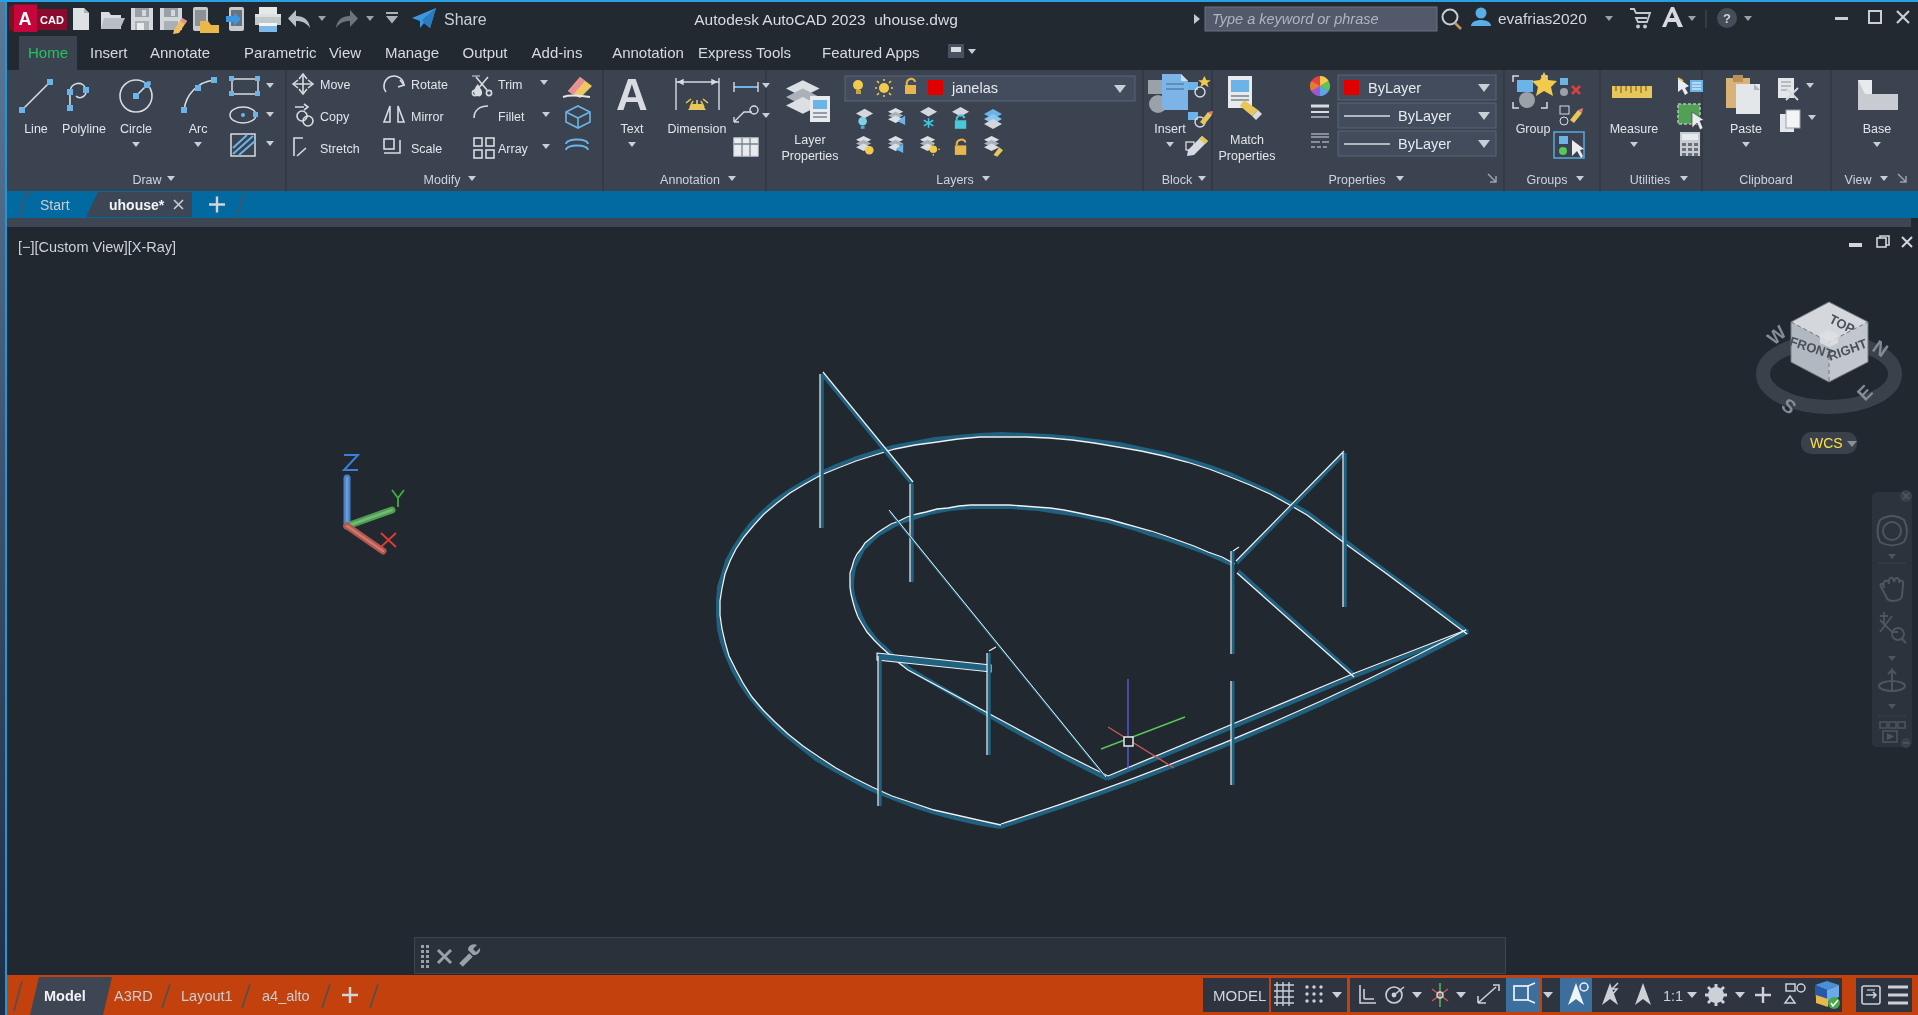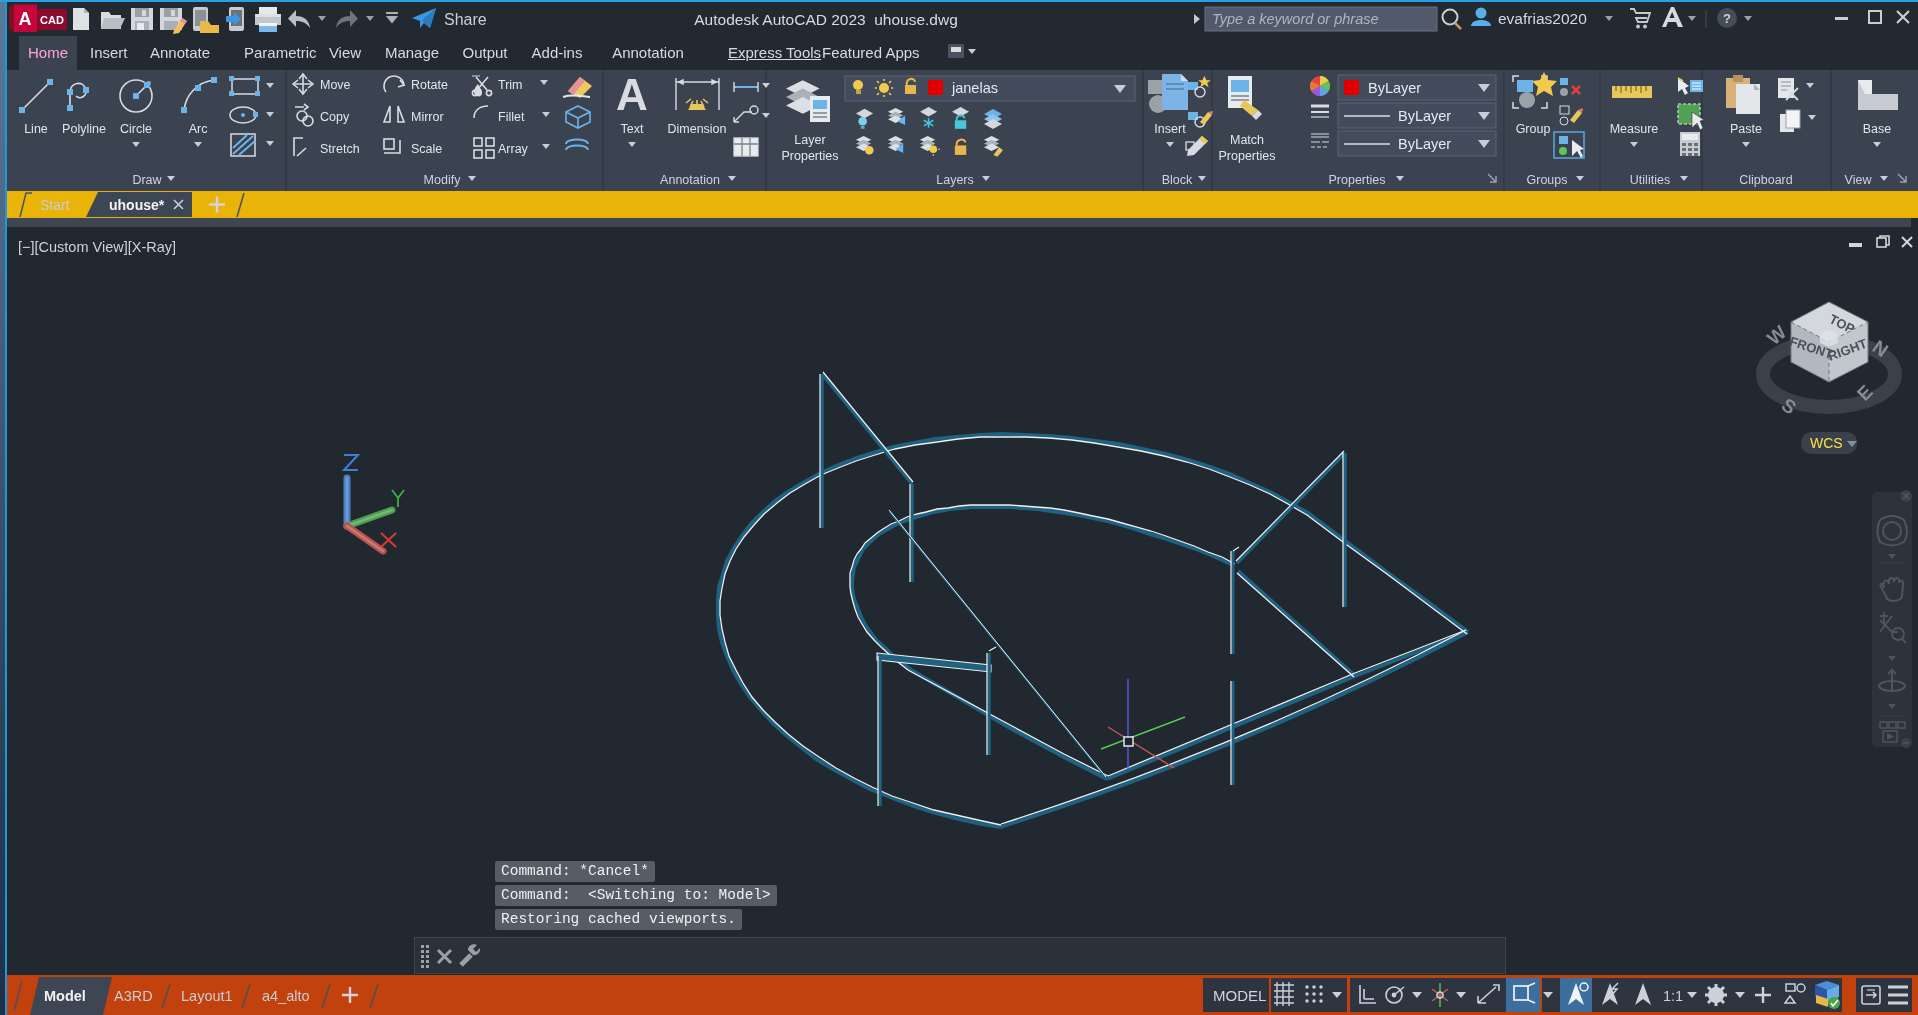--- a/index.html
+++ b/index.html
@@ -8,21 +8,21 @@
 #lblue{position:absolute;left:5px;top:0;width:2px;height:1015px;background:#2496d8;z-index:50;}
 #topblue{position:absolute;left:0;top:0;width:1918px;height:2px;background:#2aa0e4;z-index:60;}
 
 #titlebar{position:absolute;left:0;top:2px;width:1918px;height:34px;background:#232931;}
 
 #menurow{position:absolute;left:0;top:36px;width:1918px;height:34px;background:#232931;color:#d6dbe1;font-size:15px;}
 .mtab{position:absolute;top:0;height:34px;line-height:34px;text-align:center;white-space:nowrap;}
 
 #ribbon{position:absolute;left:0px;top:70px;width:1918px;height:121px;background:#3b4250;color:#dfe4e9;}
 
-#filetabs{position:absolute;left:6px;top:191px;width:1912px;height:27px;background:#eab308;}
+#filetabs{position:absolute;left:6px;top:191px;width:1912px;height:27px;background:#0369a1;}
 #lstrip{position:absolute;left:0px;top:218px;width:1911px;height:9px;background:#3e4654;}
 
 #draw{position:absolute;left:6px;top:227px;width:1912px;height:748px;background:#212830;}
 
 #statusbar{position:absolute;left:0px;top:975px;width:1918px;height:40px;background:#c2410c;}
 svg text{font-family:"Liberation Sans",sans-serif;}
 .mono{font-family:"Liberation Mono",monospace;}
 </style></head>
 <body>
 <div id="app">
@@ -127,30 +127,30 @@
 <circle cx="1727" cy="16" r="10" fill="#454d59"></circle>
         <text x="1727" y="21" fill="#ccd2d8" font-size="13" font-weight="bold" text-anchor="middle">?</text>
 <path d="M1744 14 L1752 14 L1748 19 Z" fill="#9aa1a8"></path>
 
 <rect x="1835" y="15" width="13" height="3" fill="#c9ced4"></rect>
 <rect x="1869" y="9" width="12" height="12" fill="none" stroke="#c9ced4" stroke-width="2"></rect>
 <path d="M1897 9 L1909 21 M1909 9 L1897 21" stroke="#c9ced4" stroke-width="2.2"></path>
 </svg>
 </div>
 <div id="menurow">
-<div class="mtab" style="left:19px;width:58px;background:#3b4250;color:#f9a8d4;">Home</div>
+<div class="mtab" style="left:19px;width:58px;background:#3b4250;color:#22c55e;">Home</div>
 <div class="mtab" style="left:90px;width:36px;">Insert</div>
 <div class="mtab" style="left:149px;width:62px;">Annotate</div>
 <div class="mtab" style="left:244px;width:72px;">Parametric</div>
 <div class="mtab" style="left:328px;width:34px;">View</div>
 <div class="mtab" style="left:384px;width:56px;">Manage</div>
 <div class="mtab" style="left:462px;width:46px;">Output</div>
 <div class="mtab" style="left:530px;width:54px;">Add-ins</div>
 <div class="mtab" style="left:608px;width:80px;">Annotation</div>
-<div class="mtab" style="left:728px;width:92px;text-decoration:underline;">Express Tools</div>
+<div class="mtab" style="left:698px;width:92px;">Express Tools</div>
 <div class="mtab" style="left:822px;width:96px;">Featured Apps</div>
 <svg width="60" height="34" style="position:absolute;left:940px;top:0">
         <rect x="8" y="8" width="16" height="14" fill="#4a5160"></rect>
         <rect x="11" y="11" width="10" height="5" fill="#d9dde2"></rect>
         <path d="M28 13 L36 13 L32 18 Z" fill="#c8ced5"></path>
       </svg>
 </div>
 <div id="ribbon">
 <svg width="1918" height="121" style="position:absolute;left:0;top:0" font-family="Liberation Sans, sans-serif">
 <defs>
@@ -687,25 +687,20 @@
 <rect x="10" y="234" width="7" height="6" fill="none" stroke-width="1.5"></rect>
         <rect x="19" y="234" width="7" height="6" fill="none" stroke-width="1.5"></rect>
         <rect x="28" y="234" width="7" height="6" fill="none" stroke-width="1.5"></rect>
 <rect x="13" y="243" width="14" height="11" fill="none" stroke-width="1.5"></rect>
         <path d="M17 245 L24 248.5 L17 252 Z" stroke="none"></path>
 </g>
 <circle cx="36" cy="255" r="5" fill="#39404a"></circle>
       <path d="M33 255 L39 255" stroke="#545b65" stroke-width="1.3"></path>
 </svg>
 
-<div class="mono" style="position:absolute;left:495px;top:861px;z-index:5;font-size:14.5px;color:#eef0f3;line-height:21px;">
-<div style="background:#575d65;border-radius:2px;padding:0px 6px;display:inline-block;">Command: *Cancel*</div><br>
-<div style="background:#575d65;border-radius:2px;padding:0px 6px;display:inline-block;margin-top:3px;">Command:&nbsp;&nbsp;&lt;Switching to: Model&gt;</div><br>
-<div style="background:#575d65;border-radius:2px;padding:0px 6px;display:inline-block;margin-top:3px;">Restoring cached viewports.</div>
-</div>
 
 <div style="position:absolute;left:414px;top:937px;width:1092px;height:37px;z-index:5;background:#2a313a;border:1px solid #3e454f;">
 <svg width="70" height="37" style="position:absolute;left:0;top:0">
 <g fill="#9aa0a8">
           <rect x="6" y="7" width="3" height="3"></rect>
           <rect x="11" y="7" width="3" height="3"></rect>
           <rect x="6" y="12" width="3" height="3"></rect>
           <rect x="11" y="12" width="3" height="3"></rect>
           <rect x="6" y="17" width="3" height="3"></rect>
           <rect x="11" y="17" width="3" height="3"></rect>

